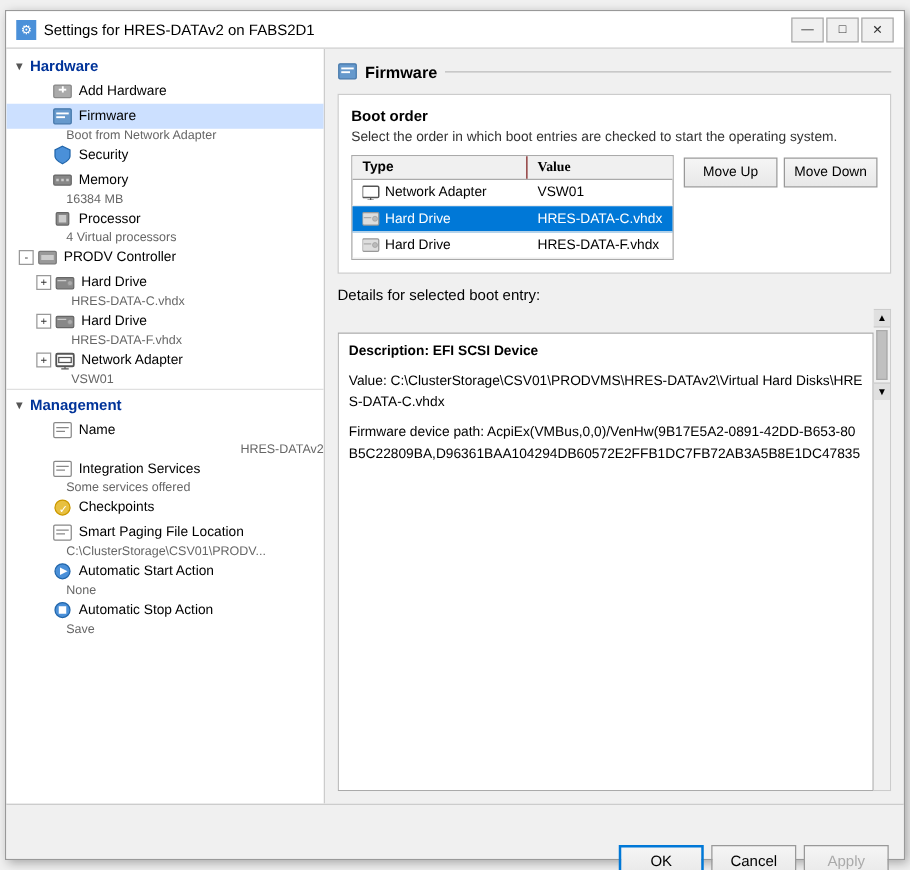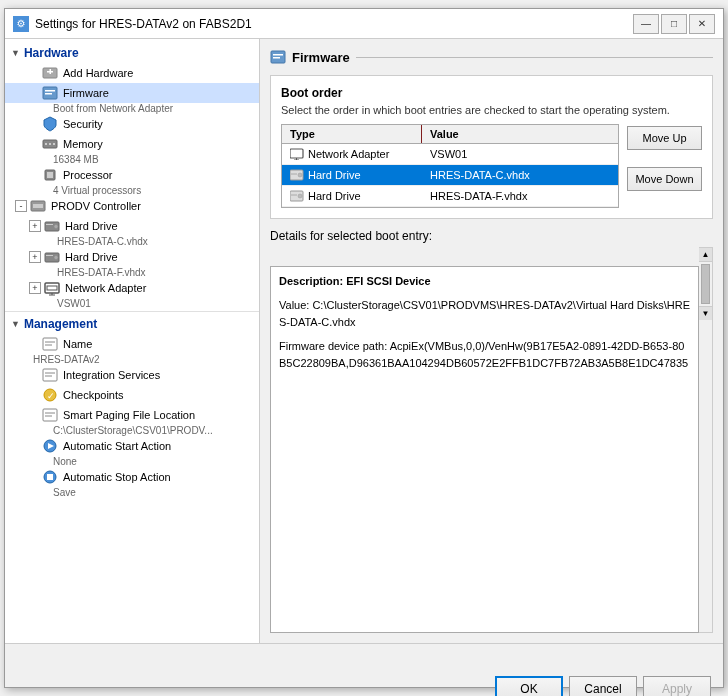--- a/index.html
+++ b/index.html
@@ -350,31 +350,32 @@
 
       <div class="sidebar-tree-item" style="padding-left:22px;">
         <span class="expand-btn" style="visibility:hidden;">+</span>
         <svg width="16" height="16" style="margin-right:5px;flex-shrink:0;">
           <rect x="1" y="2" width="14" height="12" rx="1" fill="none" stroke="#888" stroke-width="1"></rect>
           <line x1="3" y1="6" x2="13" y2="6" stroke="#888" stroke-width="1"></line>
           <line x1="3" y1="9" x2="10" y2="9" stroke="#888" stroke-width="1"></line>
         </svg>
         <span style="font-size:11px;color:#000;">Name</span>
       </div>
-      <div style="font-size:10px;color:#666;padding-left:28px;">HRES-DATAv2</div>
+      <div style="font-size:10px;color:#666;padding-left:28px;text-align:right;">HRES-DATAv2</div>
 
       <div class="sidebar-tree-item" style="padding-left:22px;">
         <span class="expand-btn" style="visibility:hidden;">+</span>
         <svg width="16" height="16" style="margin-right:5px;flex-shrink:0;">
           <rect x="1" y="2" width="14" height="12" rx="1" fill="none" stroke="#888" stroke-width="1"></rect>
           <line x1="3" y1="6" x2="13" y2="6" stroke="#888" stroke-width="1"></line>
           <line x1="3" y1="9" x2="10" y2="9" stroke="#888" stroke-width="1"></line>
         </svg>
         <span style="font-size:11px;color:#000;">Integration Services</span>
       </div>
+      <div style="font-size:10px;color:#666;padding-left:48px;">Some services offered</div>
 
       <div class="sidebar-tree-item" style="padding-left:22px;">
         <span class="expand-btn" style="visibility:hidden;">+</span>
         <svg width="16" height="16" style="margin-right:5px;flex-shrink:0;">
           <circle cx="8" cy="8" r="6" fill="#e8c040" stroke="#cc9900" stroke-width="1"></circle>
           <text x="5" y="12" font-size="9" fill="#fff">✓</text>
         </svg>
         <span style="font-size:11px;color:#000;">Checkpoints</span>
       </div>
 
@@ -426,21 +427,21 @@
       <div style="background:#fff;border:1px solid #ccc;padding:10px;margin-bottom:10px;">
         <div style="font-weight:bold;font-size:12px;margin-bottom:4px;">Boot order</div>
         <div style="font-size:11px;color:#333;margin-bottom:8px;">Select the order in which boot entries are checked to start the operating system.</div>
 
         <div style="display:flex;gap:8px;">
 
           <div style="flex:1;border:1px solid #aaa;background:#fff;">
 
             <div style="display:flex;background:#f0f0f0;border-bottom:1px solid #aaa;">
               <div style="width:140px;padding:3px 8px;font-size:11px;font-weight:bold;border-right:1px solid #7f1d1d;">Type</div>
-              <div style="flex:1;padding:3px 8px;font-size:11px;font-weight:bold;">Value</div>
+              <div style="flex:1;padding:3px 8px;font-size:11px;font-weight:bold;font-family:Liberation Serif, serif;">Value</div>
             </div>
 
             <div class="boot-table-row" style="display:flex;border-bottom:1px solid #eee;align-items:center;cursor:pointer;">
               <div style="width:140px;padding:4px 8px;font-size:11px;display:flex;align-items:center;gap:4px;">
                 <svg width="14" height="12">
                   <rect x="0" y="1" width="13" height="9" rx="1" fill="none" stroke="#555" stroke-width="1.2"></rect>
                   <line x1="6.5" y1="10" x2="6.5" y2="12" stroke="#555" stroke-width="1"></line>
                   <line x1="4" y1="12" x2="9" y2="12" stroke="#555" stroke-width="1"></line>
                 </svg>
                 <span>Network Adapter</span>
@@ -467,21 +468,21 @@
                   <circle cx="10" cy="6" r="2" fill="#bbb" stroke="#999" stroke-width="0.5"></circle>
                   <line x1="1" y1="5" x2="7" y2="5" stroke="#aaa" stroke-width="1"></line>
                 </svg>
                 <span>Hard Drive</span>
               </div>
               <div style="flex:1;padding:4px 8px;font-size:11px;">HRES-DATA-F.vhdx</div>
             </div>
 
           </div>
 
-          <div style="display:flex;flex-direction:column;gap:17px;padding-top:2px;">
+          <div style="display:flex;gap:5px;padding-top:2px;">
             <button class="btn-action">Move Up</button>
             <button class="btn-action">Move Down</button>
           </div>
 
         </div>
       </div>
 
       <div style="flex:1;display:flex;flex-direction:column;overflow:hidden;">
         <div style="font-size:12px;margin-bottom:4px;">Details for selected boot entry:</div>
         <div style="flex:1;display:flex;overflow:hidden;">

